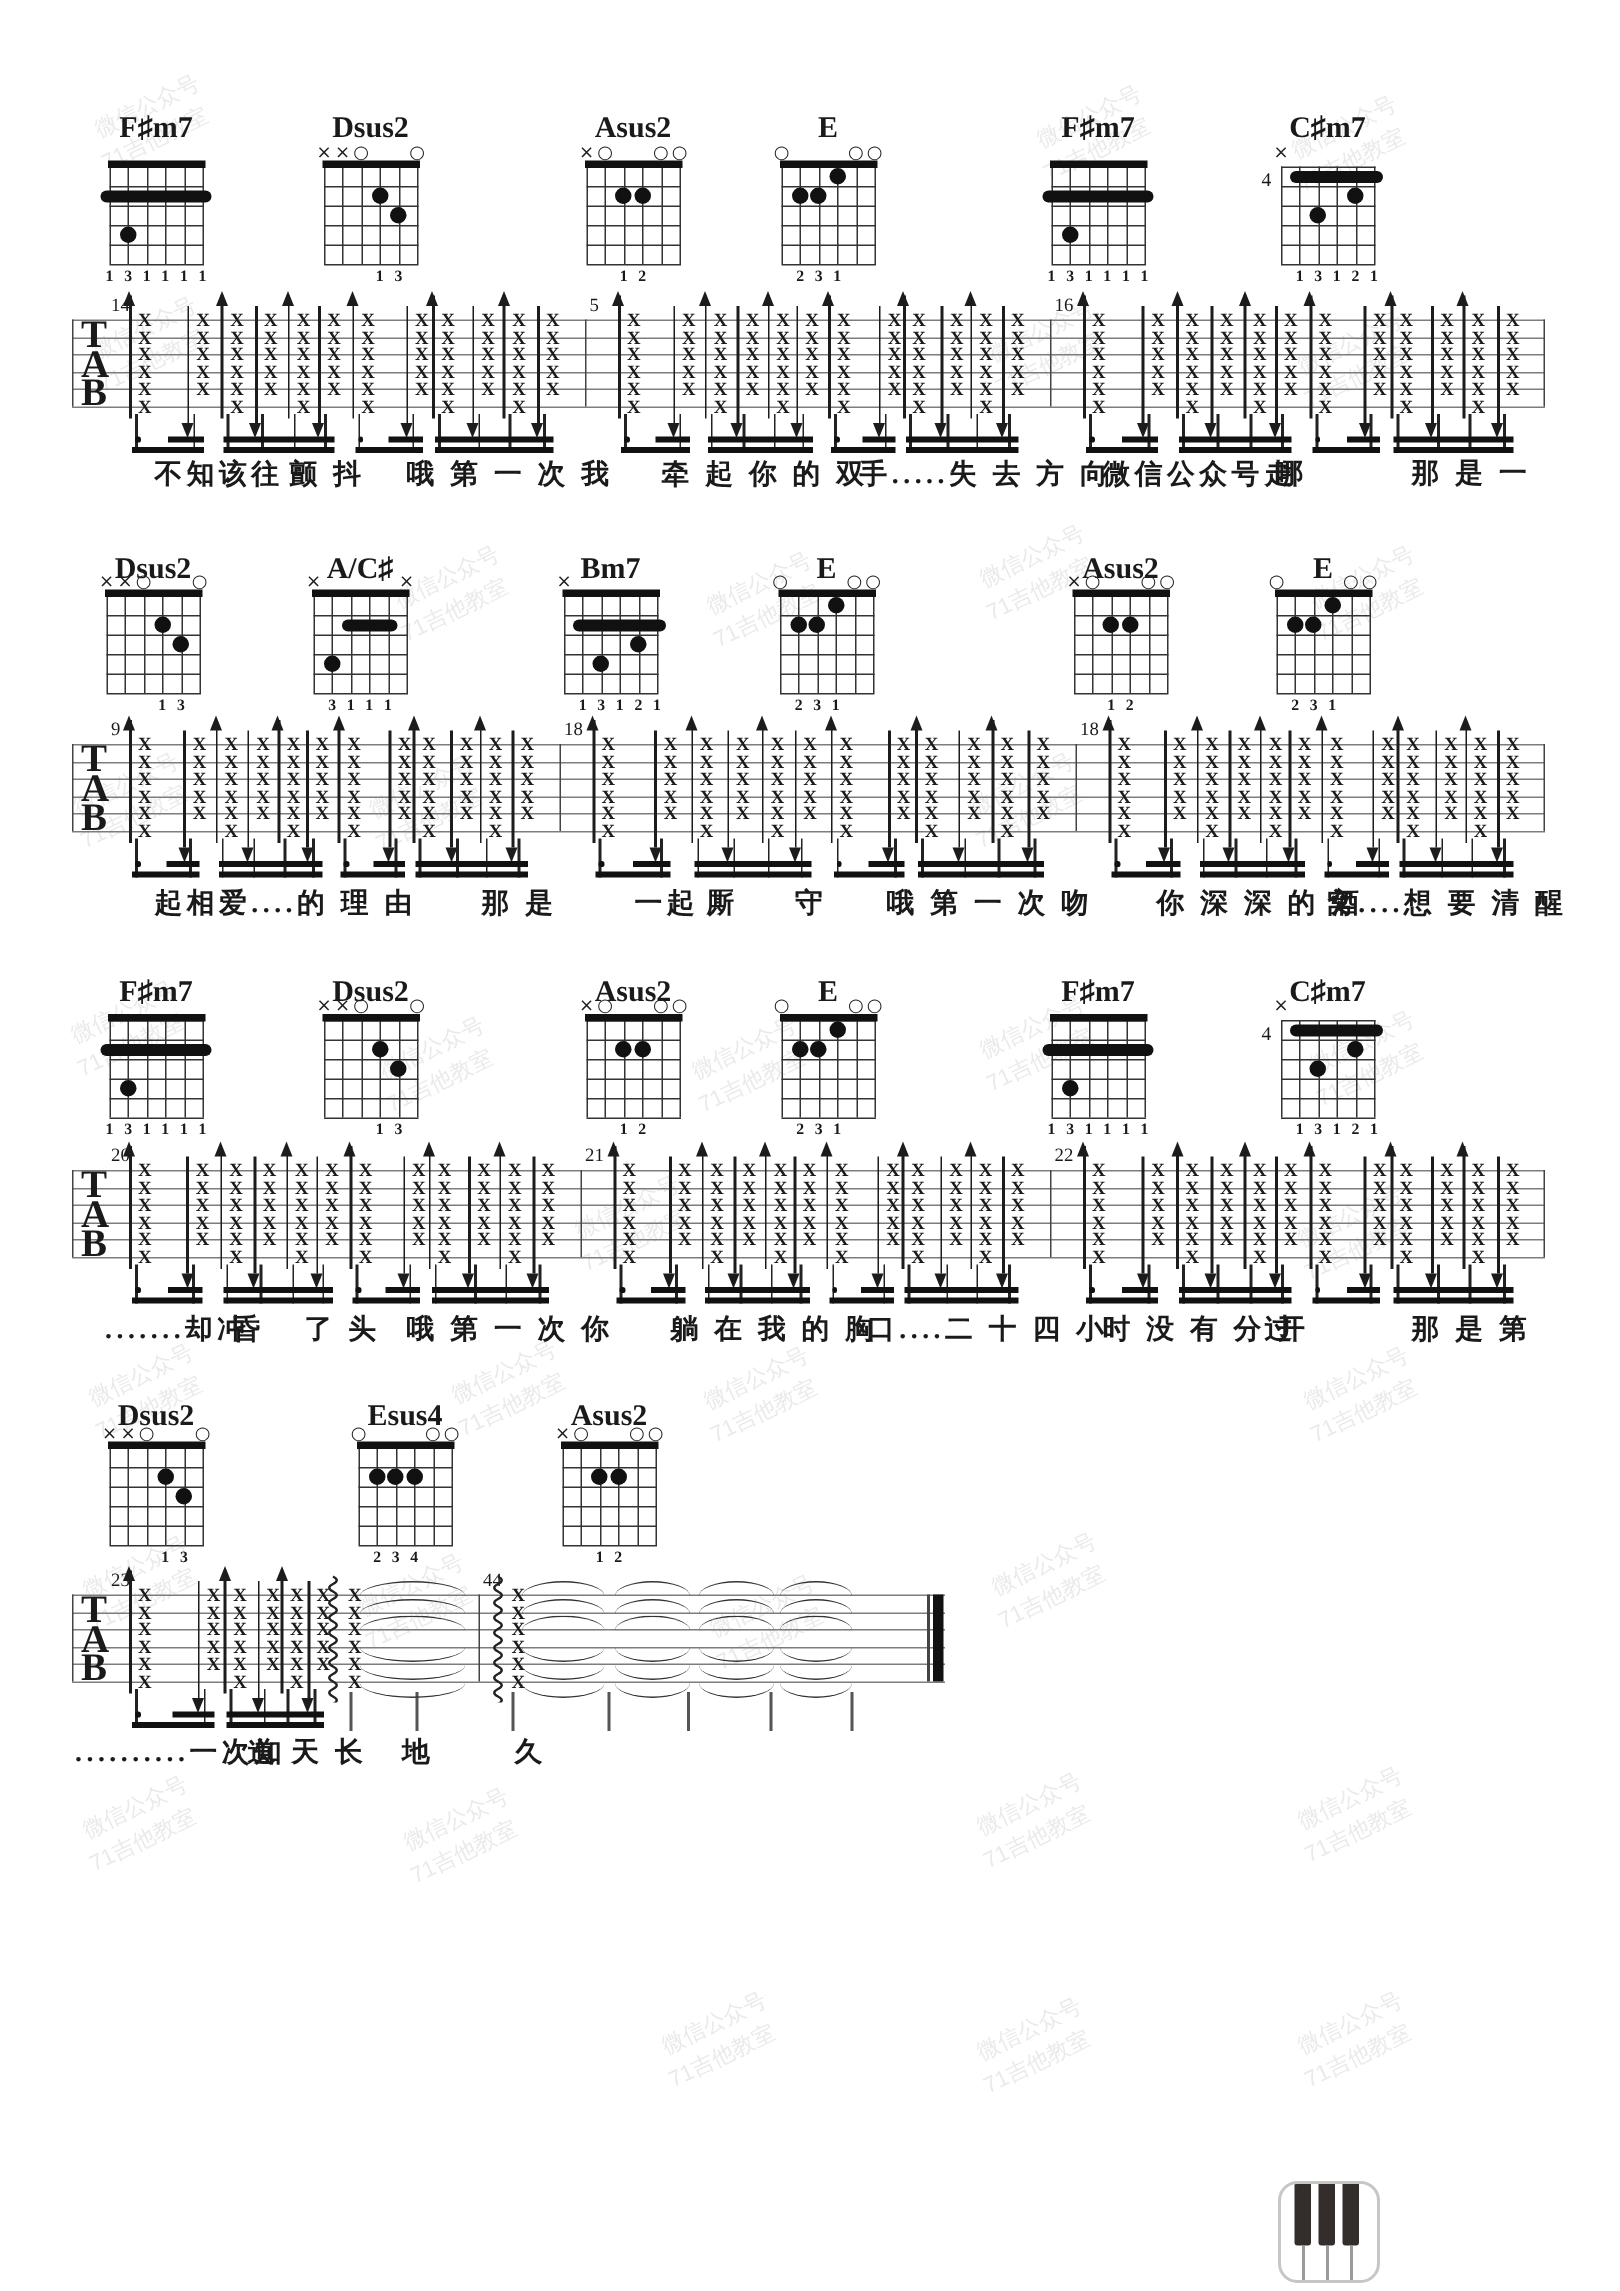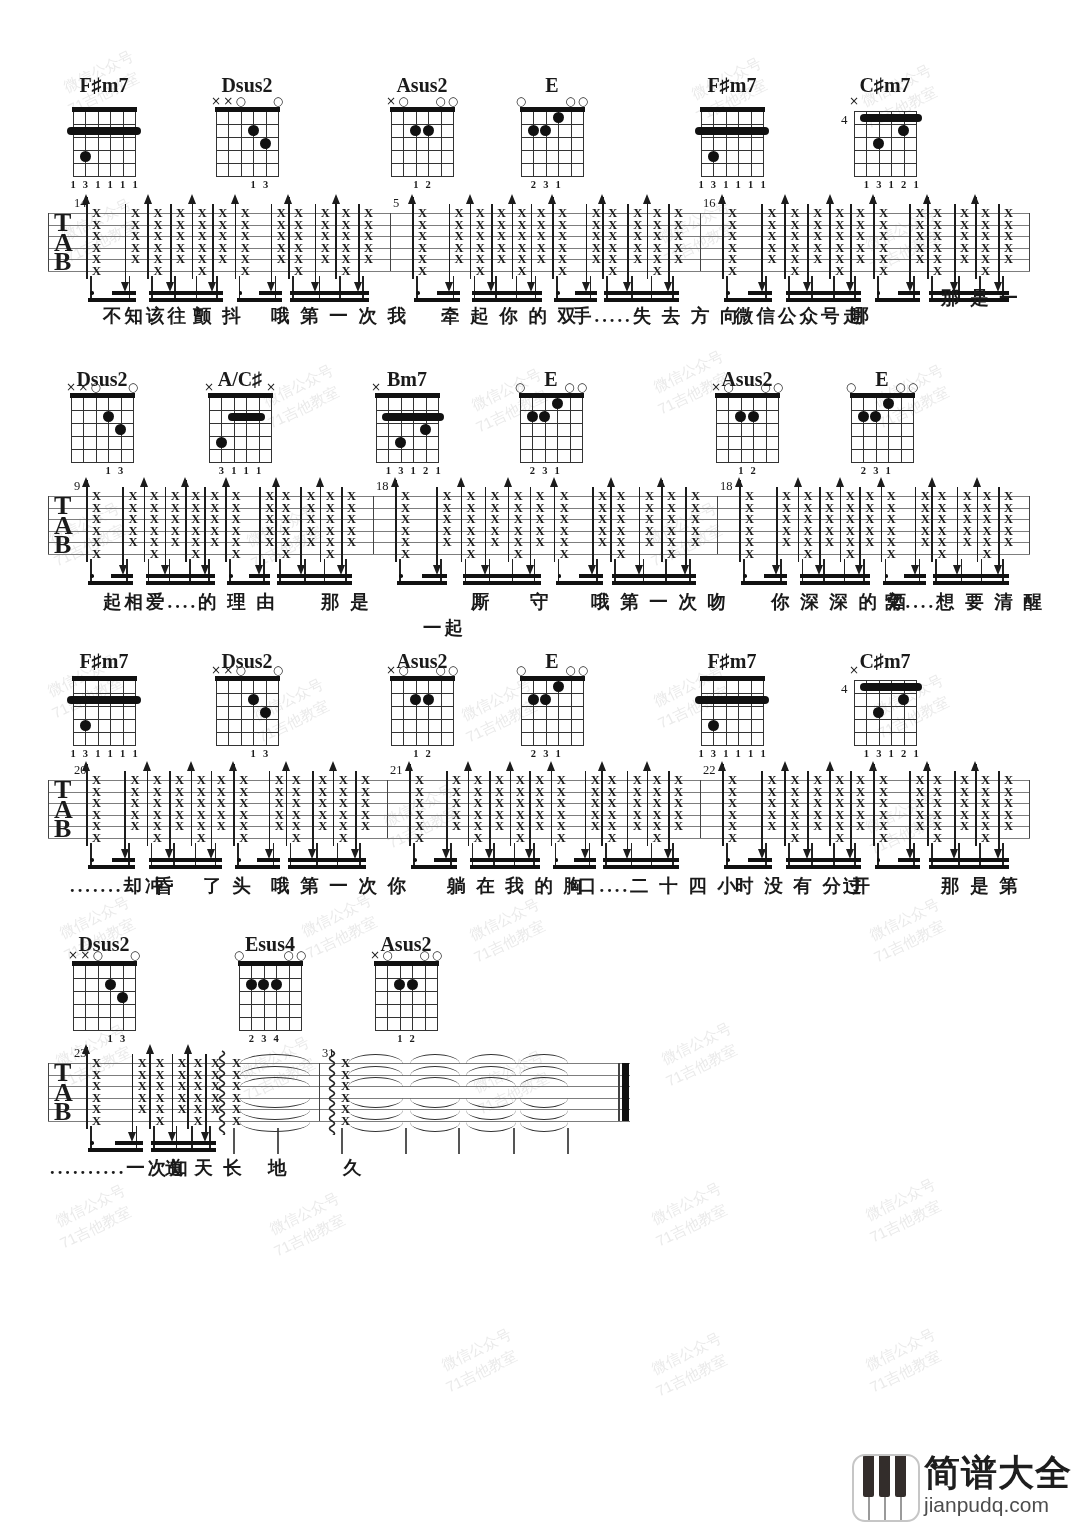--- a/index.html
+++ b/index.html
@@ -678,21 +678,21 @@
       <div class="beambar" style="left: 929.068px; top: 291px; width: 79.932px; height: 4px;"></div>
       <div class="beambar" style="left: 929.068px; top: 298px; width: 79.932px; height: 4px;"></div>
       <div class="barline" style="left: 1029px; top: 213px; height: 58px;"></div>
       <div class="lyric" style="left: 103px; top: 303px;">不知该往</div>
       <div class="lyric" style="left: 193px; top: 303px;">颤 抖</div>
       <div class="lyric" style="left: 271px; top: 303px;">哦 第 一 次 我</div>
       <div class="lyric" style="left: 441px; top: 303px;">牵 起 你 的 双</div>
       <div class="lyric" style="left: 573px; top: 303px;">手.....失 去 方 向</div>
       <div class="lyric" style="left: 735px; top: 303px;">微信公众号 哪</div>
       <div class="lyric" style="left: 843px; top: 303px;">走</div>
-      <div class="lyric" style="left: 941px; top: 285px;">那 是 一</div>
+      <div class="lyric" style="left: 941px; top: 302px;">那 是 一</div>
       <div class="chord-label" style="left: 42px; top: 368px; width: 120px;">Dsus2</div>
       <div class="marker" style="left: 64px; top: 380px;">×</div>
       <div class="marker" style="left: 76.4px; top: 380px;">×</div>
       <div class="marker" style="left: 88.8px; top: 380px;">○</div>
       <div class="marker" style="left: 126px; top: 380px;">○</div>
       <div class="gridline" style="left: 71px; top: 397px; width: 1px; height: 65px;"></div>
       <div class="gridline" style="left: 83.4px; top: 397px; width: 1px; height: 65px;"></div>
       <div class="gridline" style="left: 95.8px; top: 397px; width: 1px; height: 65px;"></div>
       <div class="gridline" style="left: 108.2px; top: 397px; width: 1px; height: 65px;"></div>
       <div class="gridline" style="left: 120.6px; top: 397px; width: 1px; height: 65px;"></div>
@@ -1168,21 +1168,21 @@
       <div class="beamdot" style="left: 884.673px; top: 574px;"></div>
       <div class="stem" style="left: 935.437px; top: 559px; height: 26px;"></div>
       <div class="stem" style="left: 960.819px; top: 559px; height: 26px;"></div>
       <div class="stem" style="left: 980.503px; top: 559px; height: 26px;"></div>
       <div class="stem" style="left: 1002px; top: 559px; height: 26px;"></div>
       <div class="beambar" style="left: 933.437px; top: 574px; width: 75.563px; height: 4px;"></div>
       <div class="beambar" style="left: 933.437px; top: 581px; width: 75.563px; height: 4px;"></div>
       <div class="barline" style="left: 1029px; top: 496px; height: 58px;"></div>
       <div class="lyric" style="left: 103px; top: 589px;">起相爱....的 理 由</div>
       <div class="lyric" style="left: 321px; top: 589px;">那 是</div>
-      <div class="lyric" style="left: 423px; top: 615px;">一起</div>
+      <div class="lyric" style="left: 423px; top: 589px;">一起</div>
       <div class="lyric" style="left: 471px; top: 589px;">厮</div>
       <div class="lyric" style="left: 530px; top: 589px;">守</div>
       <div class="lyric" style="left: 591px; top: 589px;">哦 第 一 次 吻</div>
       <div class="lyric" style="left: 771px; top: 589px;">你 深 深 的 酒</div>
       <div class="lyric" style="left: 884px; top: 589px;">窝....想 要 清 醒</div>
       <div class="chord-label" style="left: 44px; top: 650px; width: 120px;">F♯m7</div>
       <div class="gridline" style="left: 73px; top: 680px; width: 1px; height: 65px;"></div>
       <div class="gridline" style="left: 85.4px; top: 680px; width: 1px; height: 65px;"></div>
       <div class="gridline" style="left: 97.8px; top: 680px; width: 1px; height: 65px;"></div>
       <div class="gridline" style="left: 110.2px; top: 680px; width: 1px; height: 65px;"></div>
@@ -1821,21 +1821,21 @@
       <div class="xmark" style="left: 232px; top: 1115px;">X</div>
       <div class="tick" style="left: 233px; top: 1128px; height: 26px;"></div>
       <div class="tick" style="left: 277px; top: 1128px; height: 26px;"></div>
       <div class="arc-up" style="left: 240px; top: 1054px; width: 70px;"></div>
       <div class="arc-up" style="left: 240px; top: 1065.6px; width: 70px;"></div>
       <div class="arc-up" style="left: 240px; top: 1077.2px; width: 70px;"></div>
       <div class="arc-dn" style="left: 240px; top: 1098.3px; width: 70px;"></div>
       <div class="arc-dn" style="left: 240px; top: 1109.9px; width: 70px;"></div>
       <div class="arc-dn" style="left: 240px; top: 1121.5px; width: 70px;"></div>
       <div class="barline" style="left: 319px; top: 1063px; height: 58px;"></div>
-      <div class="mnum" style="left: 322px; top: 1046px;">31</div>
+      <div class="mnum" style="left: 322px; top: 1046px;">44</div>
       <svg width="12" height="86" style="position: absolute; left: 326px; top: 1049px;">
         <path d="M6,2 q5,2.5 0,5 q-5,2.5 0,5 q5,2.5 0,5 q-5,2.5 0,5 q5,2.5 0,5 q-5,2.5 0,5 q5,2.5 0,5 q-5,2.5 0,5 q5,2.5 0,5 q-5,2.5 0,5 q5,2.5 0,5 q-5,2.5 0,5 q5,2.5 0,5 q-5,2.5 0,5 q5,2.5 0,5 q-5,2.5 0,5 q5,2.5 0,5 q-5,2.5 0,5" fill="none" stroke="#222" stroke-width="1.6"></path>
       </svg>
       <div class="xmark" style="left: 341px; top: 1057px;">X</div>
       <div class="xmark" style="left: 341px; top: 1068.6px;">X</div>
       <div class="xmark" style="left: 341px; top: 1080.2px;">X</div>
       <div class="xmark" style="left: 341px; top: 1091.8px;">X</div>
       <div class="xmark" style="left: 341px; top: 1103.4px;">X</div>
       <div class="xmark" style="left: 341px; top: 1115px;">X</div>
       <div class="tick" style="left: 341px; top: 1128px; height: 26px;"></div>
@@ -1876,18 +1876,14 @@
     </div>
   <div class="logo">
     <div class="piano">
       <div class="bkey" style="left:9px"></div>
       <div class="bkey" style="left:25px"></div>
       <div class="bkey" style="left:41px"></div>
       <div class="wsep" style="left:14px"></div>
       <div class="wsep" style="left:30px"></div>
       <div class="wsep" style="left:46px"></div>
     </div>
-    <div class="logo-text">
-      <div class="logo-title">简谱大全</div>
-      <div class="logo-domain">jianpudq.com</div>
-    </div>
   </div>
 </div>
 
 </body></html>

